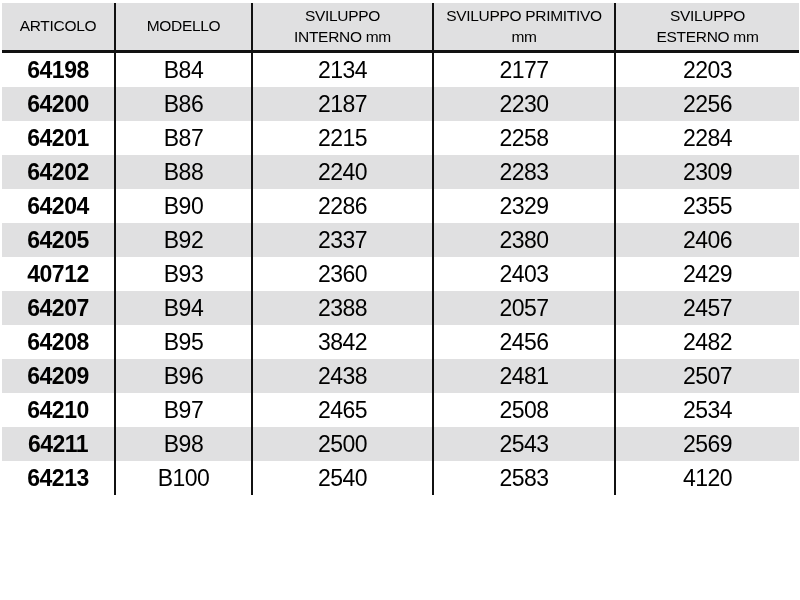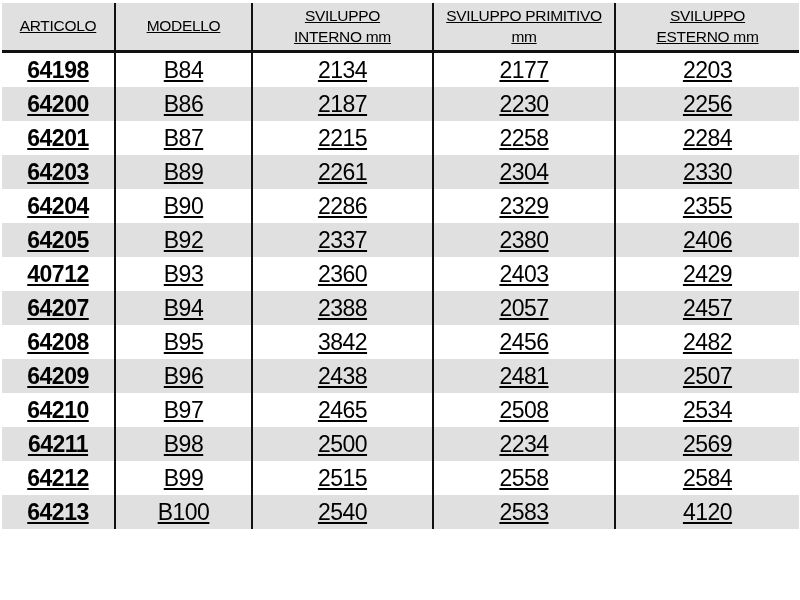--- a/index.html
+++ b/index.html
@@ -18,21 +18,20 @@
     background: #ffffff;
   }
   table.spec-table {
     position: absolute;
     top: 3px;
     left: 2px;
     width: 797px;
     border-collapse: collapse;
     table-layout: fixed;
     color: var(--text, #000);
-    text-decoration: underline;
   }
   table.spec-table th,
   table.spec-table td {
     padding: 0;
     text-align: center;
     vertical-align: middle;
     overflow: hidden;
   }
   
   table.spec-table th + th,
@@ -102,25 +101,25 @@
           <td class="col-esterno">2256</td>
         </tr>
         <tr>
           <td class="col-articolo">64201</td>
           <td class="col-modello">B87</td>
           <td class="col-interno">2215</td>
           <td class="col-primitivo">2258</td>
           <td class="col-esterno">2284</td>
         </tr>
         <tr>
-          <td class="col-articolo">64203</td>
-          <td class="col-modello">B89</td>
-          <td class="col-interno">2261</td>
-          <td class="col-primitivo">2304</td>
-          <td class="col-esterno">2330</td>
+          <td class="col-articolo">64202</td>
+          <td class="col-modello">B88</td>
+          <td class="col-interno">2240</td>
+          <td class="col-primitivo">2283</td>
+          <td class="col-esterno">2309</td>
         </tr>
         <tr>
           <td class="col-articolo">64204</td>
           <td class="col-modello">B90</td>
           <td class="col-interno">2286</td>
           <td class="col-primitivo">2329</td>
           <td class="col-esterno">2355</td>
         </tr>
         <tr>
           <td class="col-articolo">64205</td>
@@ -161,29 +160,22 @@
           <td class="col-articolo">64210</td>
           <td class="col-modello">B97</td>
           <td class="col-interno">2465</td>
           <td class="col-primitivo">2508</td>
           <td class="col-esterno">2534</td>
         </tr>
         <tr>
           <td class="col-articolo">64211</td>
           <td class="col-modello">B98</td>
           <td class="col-interno">2500</td>
-          <td class="col-primitivo">2234</td>
+          <td class="col-primitivo">2543</td>
           <td class="col-esterno">2569</td>
-        </tr>
-        <tr>
-          <td class="col-articolo">64212</td>
-          <td class="col-modello">B99</td>
-          <td class="col-interno">2515</td>
-          <td class="col-primitivo">2558</td>
-          <td class="col-esterno">2584</td>
         </tr>
         <tr>
           <td class="col-articolo">64213</td>
           <td class="col-modello">B100</td>
           <td class="col-interno">2540</td>
           <td class="col-primitivo">2583</td>
           <td class="col-esterno">4120</td>
         </tr>
       </tbody>
   </table>

